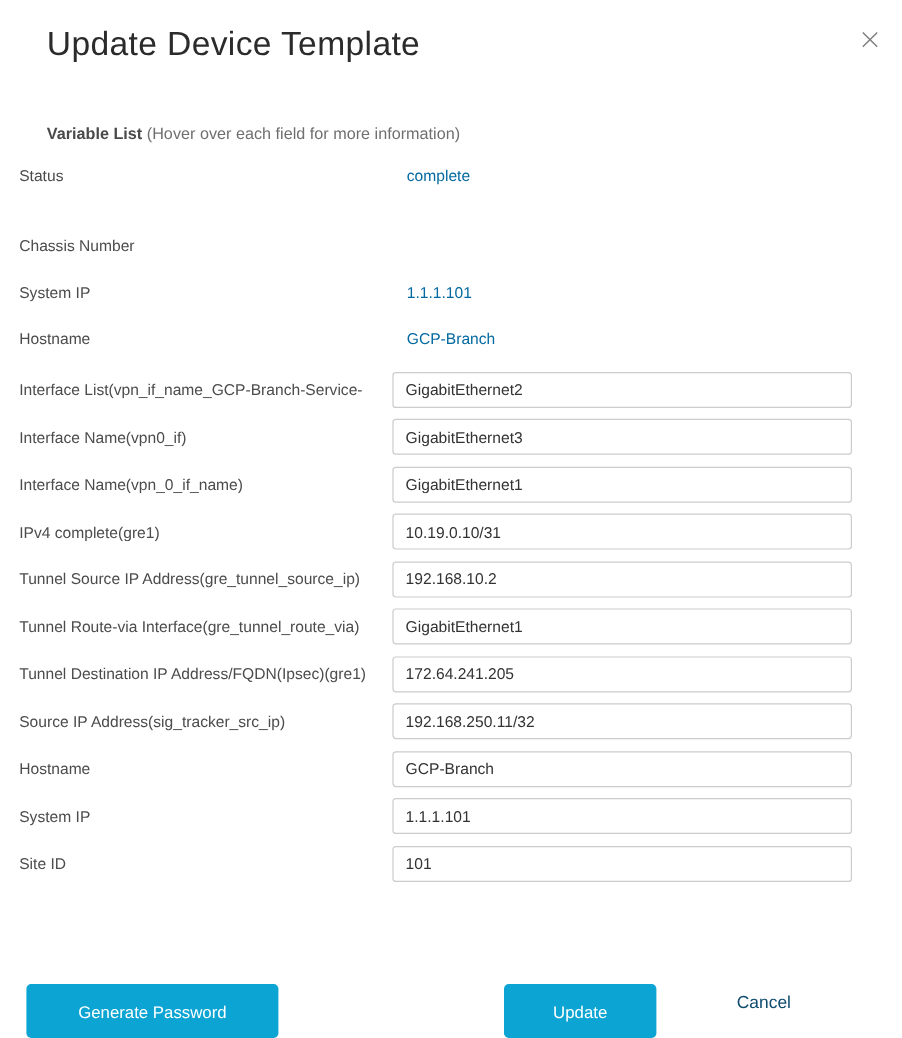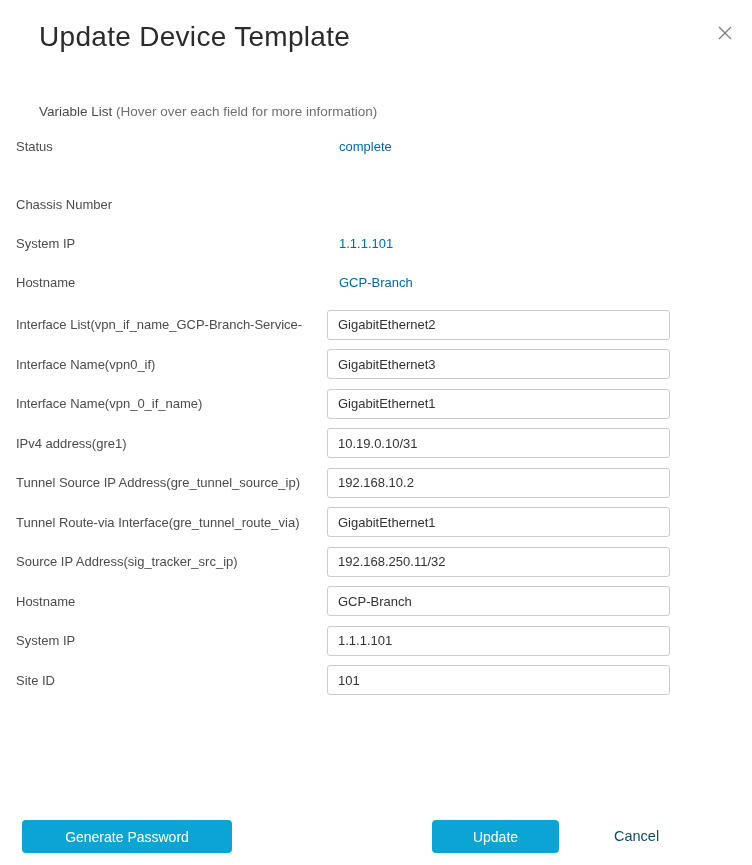--- a/index.html
+++ b/index.html
@@ -18,52 +18,52 @@
 
   .dialog-title {
     margin:20px 12px 0 39px;
     font-size:28px; line-height:34px; font-weight:300;
     color:#2b2b2b; letter-spacing:0.3px;
   }
 
   .section-heading {
     margin:49px 0 0 39px; font-size:13.5px; line-height:18px; color:#6f6f6f;
   }
-  .section-heading .heading-strong { font-weight:normal; color:#4a4a4a;text-align:right; }
+  .section-heading .heading-strong { font-weight:bold; color:#4a4a4a;text-align:right; }
 
   .rows { margin-top:6px; }
   .field-row {
     display:flex; align-items:center; min-height:39px; padding-left:16px;
   }
   .field-row.extra-gap { margin-top:19px;align-items:center; }
   .field-row.first-input { margin-top:3px; }
   .field-row.input-row { min-height:39.5px; }
 
   .field-label {
     width:311px; flex:none; font-size:13px; color:#4c4c4c;
     white-space:nowrap; overflow:hidden;
   }
   .field-static {
     font-size:13px; color:#0369a1; margin-left:12px; white-space:nowrap;
   }
   .field-input {
-    width:343px; height:30px; flex:none;
+    width:383px; height:30px; flex:none;
     border:1px solid #ccc; border-radius:3px; background:#fff;
     padding:0 10px; font-size:13px; color:#333;
     font-family:"Liberation Sans", sans-serif; outline:none;
   }
 
   .footer { position:absolute; left:0; top:800px; width:752px; height:34px; }
   .btn {
-    position:absolute; top:0; height:33px; border:none; border-radius:4px;
+    position:absolute; top:0; height:45px; border:none; border-radius:4px;
     background:#0ca5d3; color:#fff; font-size:14px; cursor:pointer;
     font-family:"Liberation Sans", sans-serif;
   }
   .btn-generate { left:22px; width:210px; }
-  .btn-update  { left:432px; width:127px; }
+  .btn-update  { left:420px; width:127px; }
   .cancel-link {
     position:absolute; left:614px; top:8px; font-size:14.5px;
     color:#0c4a6e; cursor:pointer; background:none; border:none;
     font-family:"Liberation Sans", sans-serif;
   }
 </style>
 </head>
 <body>
 
 <div class="dialog">
@@ -112,34 +112,38 @@
       <span class="field-label">Interface Name(vpn0_if)</span>
       <input class="field-input" type="text" value="GigabitEthernet3" style="">
     </div>
 
     <div class="field-row input-row">
       <span class="field-label">Interface Name(vpn_0_if_name)</span>
       <input class="field-input" type="text" value="GigabitEthernet1" style="">
     </div>
 
     <div class="field-row input-row">
-      <span class="field-label">IPv4 address(gre1)</span>
+      <span class="field-label">IPv4 complete(gre1)</span>
       <input class="field-input" type="text" value="10.19.0.10/31" style="">
     </div>
 
     <div class="field-row input-row">
       <span class="field-label">Tunnel Source IP Address(gre_tunnel_source_ip)</span>
       <input class="field-input" type="text" value="192.168.10.2" style="">
     </div>
 
     <div class="field-row input-row">
       <span class="field-label">Tunnel Route-via Interface(gre_tunnel_route_via)</span>
       <input class="field-input" type="text" value="GigabitEthernet1" style="">
     </div>
 
+    <div class="field-row input-row">
+      <span class="field-label">Tunnel Destination IP Address/FQDN(Ipsec)(gre1)</span>
+      <input class="field-input" type="text" value="172.64.241.205" style="">
+    </div>
 
     <div class="field-row input-row">
       <span class="field-label">Source IP Address(sig_tracker_src_ip)</span>
       <input class="field-input" type="text" value="192.168.250.11/32" style="">
     </div>
 
     <div class="field-row input-row">
       <span class="field-label">Hostname</span>
       <input class="field-input" type="text" value="GCP-Branch" style="">
     </div>

